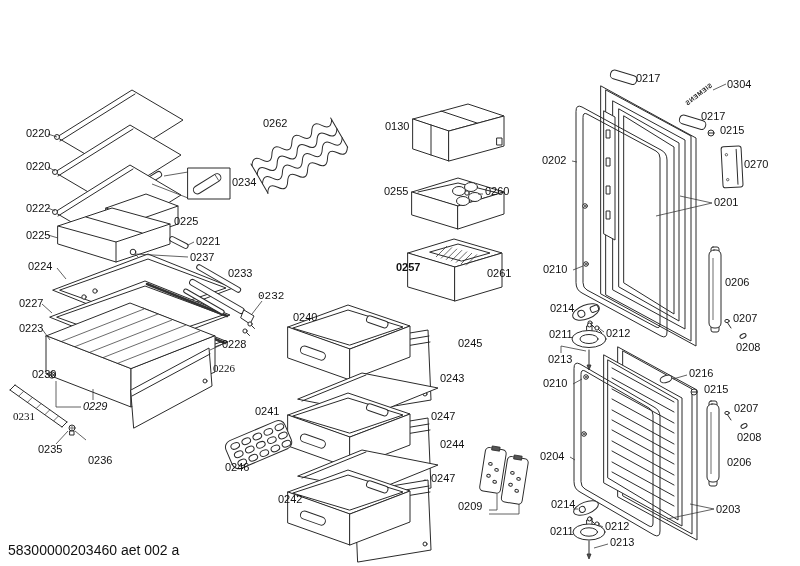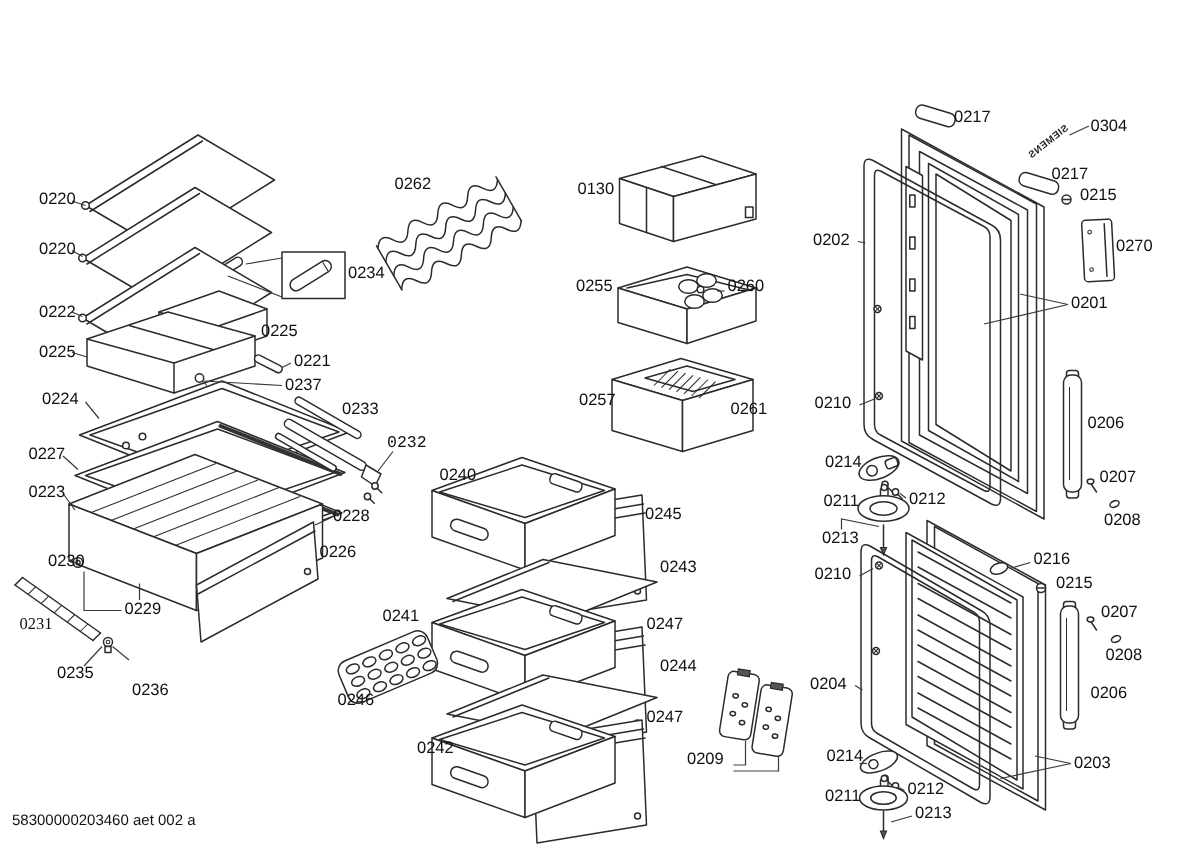--- a/index.html
+++ b/index.html
@@ -8,21 +8,21 @@
   #art-svg{position:absolute;left:0;top:0;}
   .f{fill:#ffffff;stroke:#2b2b2b;stroke-width:1;stroke-linejoin:round;stroke-linecap:round;}
   .s{fill:none;stroke:#2b2b2b;stroke-width:1;stroke-linejoin:round;stroke-linecap:round;}
   .t{fill:none;stroke:#2b2b2b;stroke-width:.7;}
   .thk{fill:none;stroke:#333;stroke-width:2.6;stroke-linecap:round;}
   .ld{fill:none;stroke:#3a3a3a;stroke-width:.8;}
   .dk{fill:#555;stroke:#2b2b2b;stroke-width:.8;}
   .logo{font-size:6.5px;font-weight:bold;letter-spacing:.4px;fill:#222;
         font-family:"Liberation Sans",sans-serif;}
   .part-label{position:absolute;font-size:11px;line-height:11px;color:#111;white-space:nowrap;}
-  #footer-code{position:absolute;left:8px;top:542px;font-size:10px;color:#111;}
+  #footer-code{position:absolute;left:8px;top:542px;font-size:14px;color:#111;}
 </style>
 </head>
 <body>
 
 <div id="screen">
 
 <svg id="art-svg" width="800" height="566" viewBox="0 0 800 566">
   <defs>
     <g id="drawer-shape">
       <path class="f" d="M0,0 L60,-22 L122,-1 L62,22 Z"></path>
@@ -457,46 +457,46 @@
 <div id="label-layer">
       <div class="part-label" style="left: 26px; top: 128px;">0220</div>
       <div class="part-label" style="left: 26px; top: 161px;">0220</div>
       <div class="part-label" style="left: 26px; top: 203px;">0222</div>
       <div class="part-label" style="left: 26px; top: 230px;">0225</div>
       <div class="part-label" style="left: 28px; top: 261px;">0224</div>
       <div class="part-label" style="left: 19px; top: 298px;">0227</div>
       <div class="part-label" style="left: 19px; top: 323px;">0223</div>
       <div class="part-label" style="left: 32px; top: 369px;">0230</div>
       <div class="part-label" style="left: 13px; top: 411px; font-family: Liberation Serif, serif;">0231</div>
-      <div class="part-label" style="left: 83px; top: 401px;">0229</div>
+      <div class="part-label" style="left: 83px; top: 401px; font-style: italic;">0229</div>
       <div class="part-label" style="left: 38px; top: 444px;">0235</div>
       <div class="part-label" style="left: 88px; top: 438px; margin-top: 17px;">0236</div>
-      <div class="part-label" style="left: 213px; top: 363px;">0226</div>
+      <div class="part-label" style="left: 213px; top: 363px; font-family: Liberation Serif, serif;">0226</div>
       <div class="part-label" style="left: 222px; top: 339px;">0228</div>
       <div class="part-label" style="left: 232px; top: 177px;">0234</div>
       <div class="part-label" style="left: 263px; top: 118px;">0262</div>
       <div class="part-label" style="left: 174px; top: 216px;">0225</div>
       <div class="part-label" style="left: 196px; top: 236px;">0221</div>
       <div class="part-label" style="left: 174px; top: 252px; margin-left: 16px;">0237</div>
       <div class="part-label" style="left: 228px; top: 268px;">0233</div>
       <div class="part-label" style="left: 258px; top: 291px; font-family: Liberation Mono, monospace;">0232</div>
       <div class="part-label" style="left: 293px; top: 312px;">0240</div>
-      <div class="part-label" style="left: 430px; top: 338px;">0245</div>
+      <div class="part-label" style="left: 430px; top: 338px; padding-left: 28px;">0245</div>
       <div class="part-label" style="left: 440px; top: 373px;">0243</div>
       <div class="part-label" style="left: 255px; top: 406px;">0241</div>
       <div class="part-label" style="left: 431px; top: 411px;">0247</div>
       <div class="part-label" style="left: 440px; top: 439px;">0244</div>
       <div class="part-label" style="left: 225px; top: 462px;">0246</div>
       <div class="part-label" style="left: 278px; top: 494px;">0242</div>
       <div class="part-label" style="left: 431px; top: 473px;">0247</div>
       <div class="part-label" style="left: 458px; top: 501px;">0209</div>
       <div class="part-label" style="left: 385px; top: 121px;">0130</div>
       <div class="part-label" style="left: 384px; top: 186px;">0255</div>
       <div class="part-label" style="left: 485px; top: 186px;">0260</div>
-      <div class="part-label" style="left: 386px; top: 262px;">0257</div>
+      <div class="part-label" style="left: 396px; top: 262px; font-weight: bold;">0257</div>
       <div class="part-label" style="left: 487px; top: 268px;">0261</div>
       <div class="part-label" style="left: 636px; top: 73px;">0217</div>
       <div class="part-label" style="left: 727px; top: 79px;">0304</div>
       <div class="part-label" style="left: 701px; top: 111px;">0217</div>
       <div class="part-label" style="left: 720px; top: 125px;">0215</div>
       <div class="part-label" style="left: 542px; top: 155px;">0202</div>
       <div class="part-label" style="left: 744px; top: 159px;">0270</div>
       <div class="part-label" style="left: 714px; top: 197px;">0201</div>
       <div class="part-label" style="left: 543px; top: 264px;">0210</div>
       <div class="part-label" style="left: 725px; top: 277px;">0206</div>

